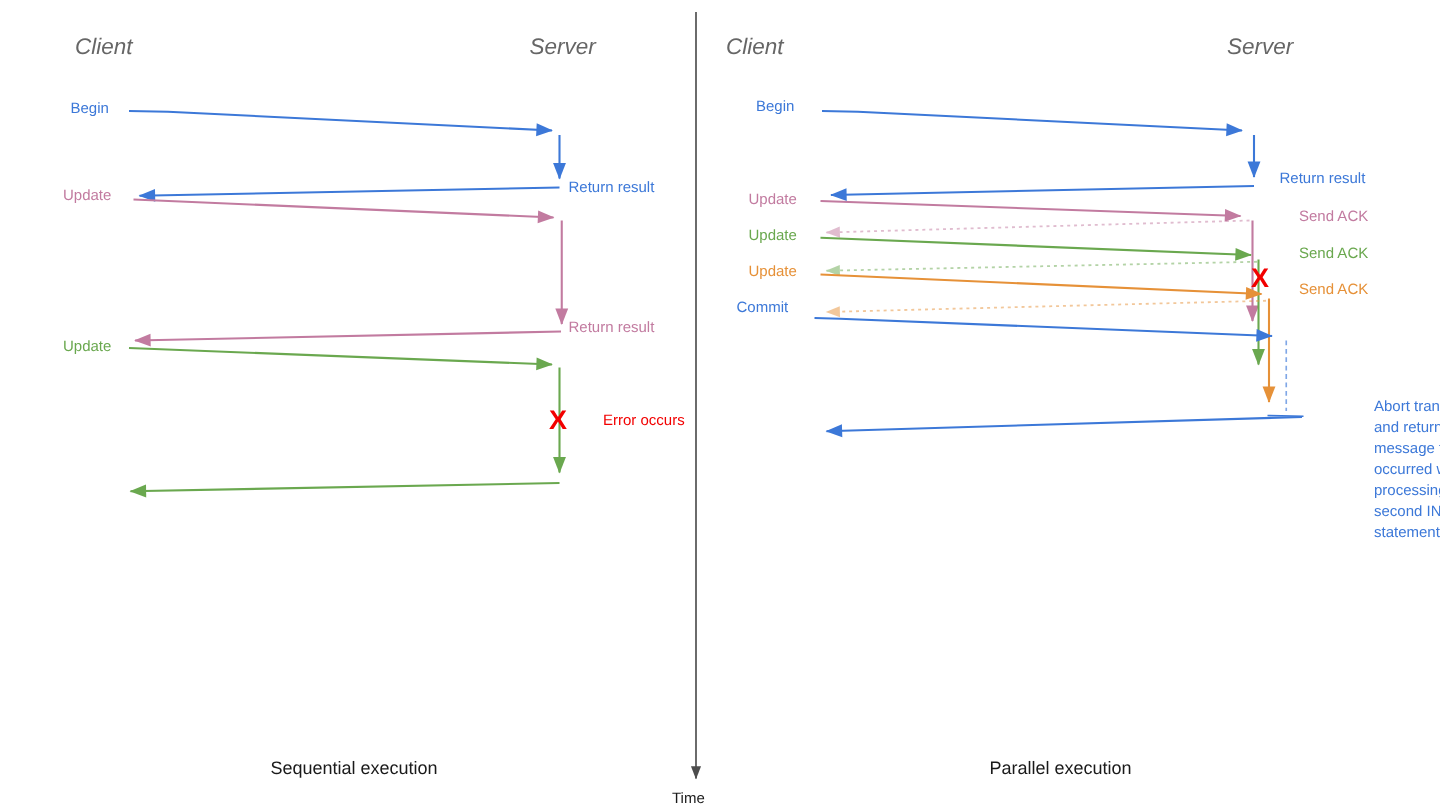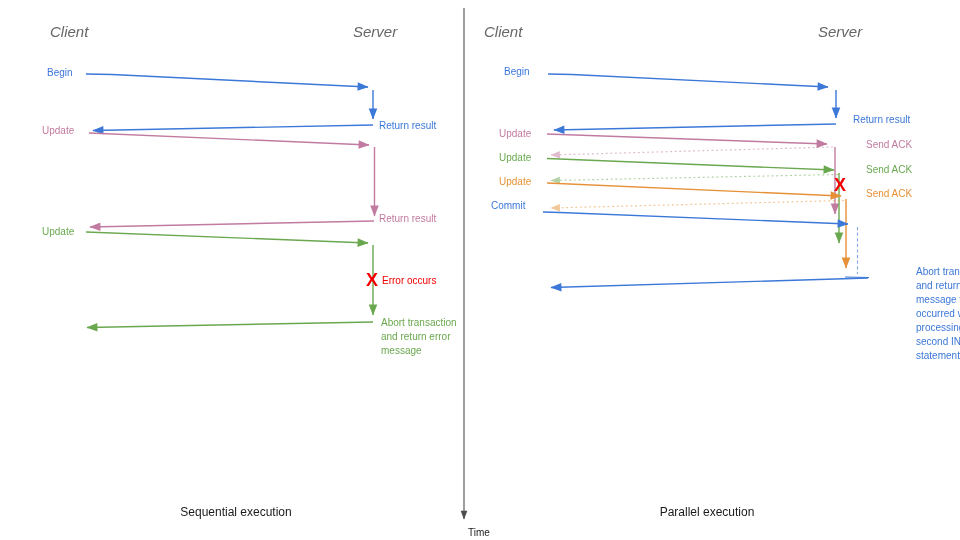--- a/index.html
+++ b/index.html
@@ -8,27 +8,27 @@
     background:#ffffff;
     font-family:"Liberation Sans","DejaVu Sans",sans-serif;
   }
   .stage svg { position:absolute; left:0; top:0; }
 
   .lbl { position:absolute; font-size:10px; line-height:14px; white-space:nowrap; }
   .actor { font-size:15px; font-style:italic; color:var(--c-gray); }
   .ttl { font-size:12px; color:var(--c-title); width:220px; text-align:center; }
   .blk { white-space:normal; width:80px; }
   .xmark { font-weight:bold; font-size:18px; line-height:18px; color:var(--c-red); }
-  .time-lbl { color:var(--c-title);margin-left:20px; }
+  .time-lbl { color:var(--c-title); }
 
   .c-blue   { color:var(--c-blue); }
   .c-pink   { color:var(--c-pink); }
   .c-green  { color:var(--c-green); }
   .c-orange { color:var(--c-orange); }
-  .c-red    { color:var(--c-red); }
+  .c-red    { color:var(--c-red);margin-left:20px; }
 
   .ln  { fill:none; stroke-width:1.4; }
   .thin{ fill:none; stroke-width:1.1; }
   .dot { stroke-width:1.2; stroke-dasharray:2,2.6; opacity:.5; }
   .dash{ stroke-width:1.1; stroke-dasharray:3.2,2.4; opacity:.65; }
   .s-blue   { stroke:var(--c-blue); }
   .s-pink   { stroke:var(--c-pink); }
   .s-green  { stroke:var(--c-green); }
   .s-orange { stroke:var(--c-orange); }
   .s-axis   { stroke:var(--c-axis); }
@@ -115,21 +115,20 @@
 
   <span class="lbl c-blue" style="left:47px; top:66px;">Begin</span>
   <span class="lbl c-blue" style="left:379px; top:119px;">Return result</span>
   <span class="lbl c-pink" style="left:42px; top:124px;">Update</span>
   <span class="lbl c-pink" style="left:379px; top:212px;">Return result</span>
   <span class="lbl c-green" style="left:42px; top:225px;">Update</span>
 
   <span class="lbl xmark" style="left:366px; top:271px;">X</span>
   <span class="lbl c-red" style="left:382px; top:274px;">Error occurs</span>
 
-  <span class="lbl blk c-green" style="left:381px; top:316px;">Abort transaction and return error message</span>
 
   <span class="lbl ttl" style="left:126px; top:505px;">Sequential execution</span>
 
   <span class="lbl actor" style="left:484px; top:25px;">Client</span>
   <span class="lbl actor" style="left:818px; top:25px;">Server</span>
 
   <span class="lbl c-blue" style="left:504px; top:65px;">Begin</span>
   <span class="lbl c-blue" style="left:853px; top:113px;">Return result</span>
 
   <span class="lbl c-pink" style="left:499px; top:127px;">Update</span>

